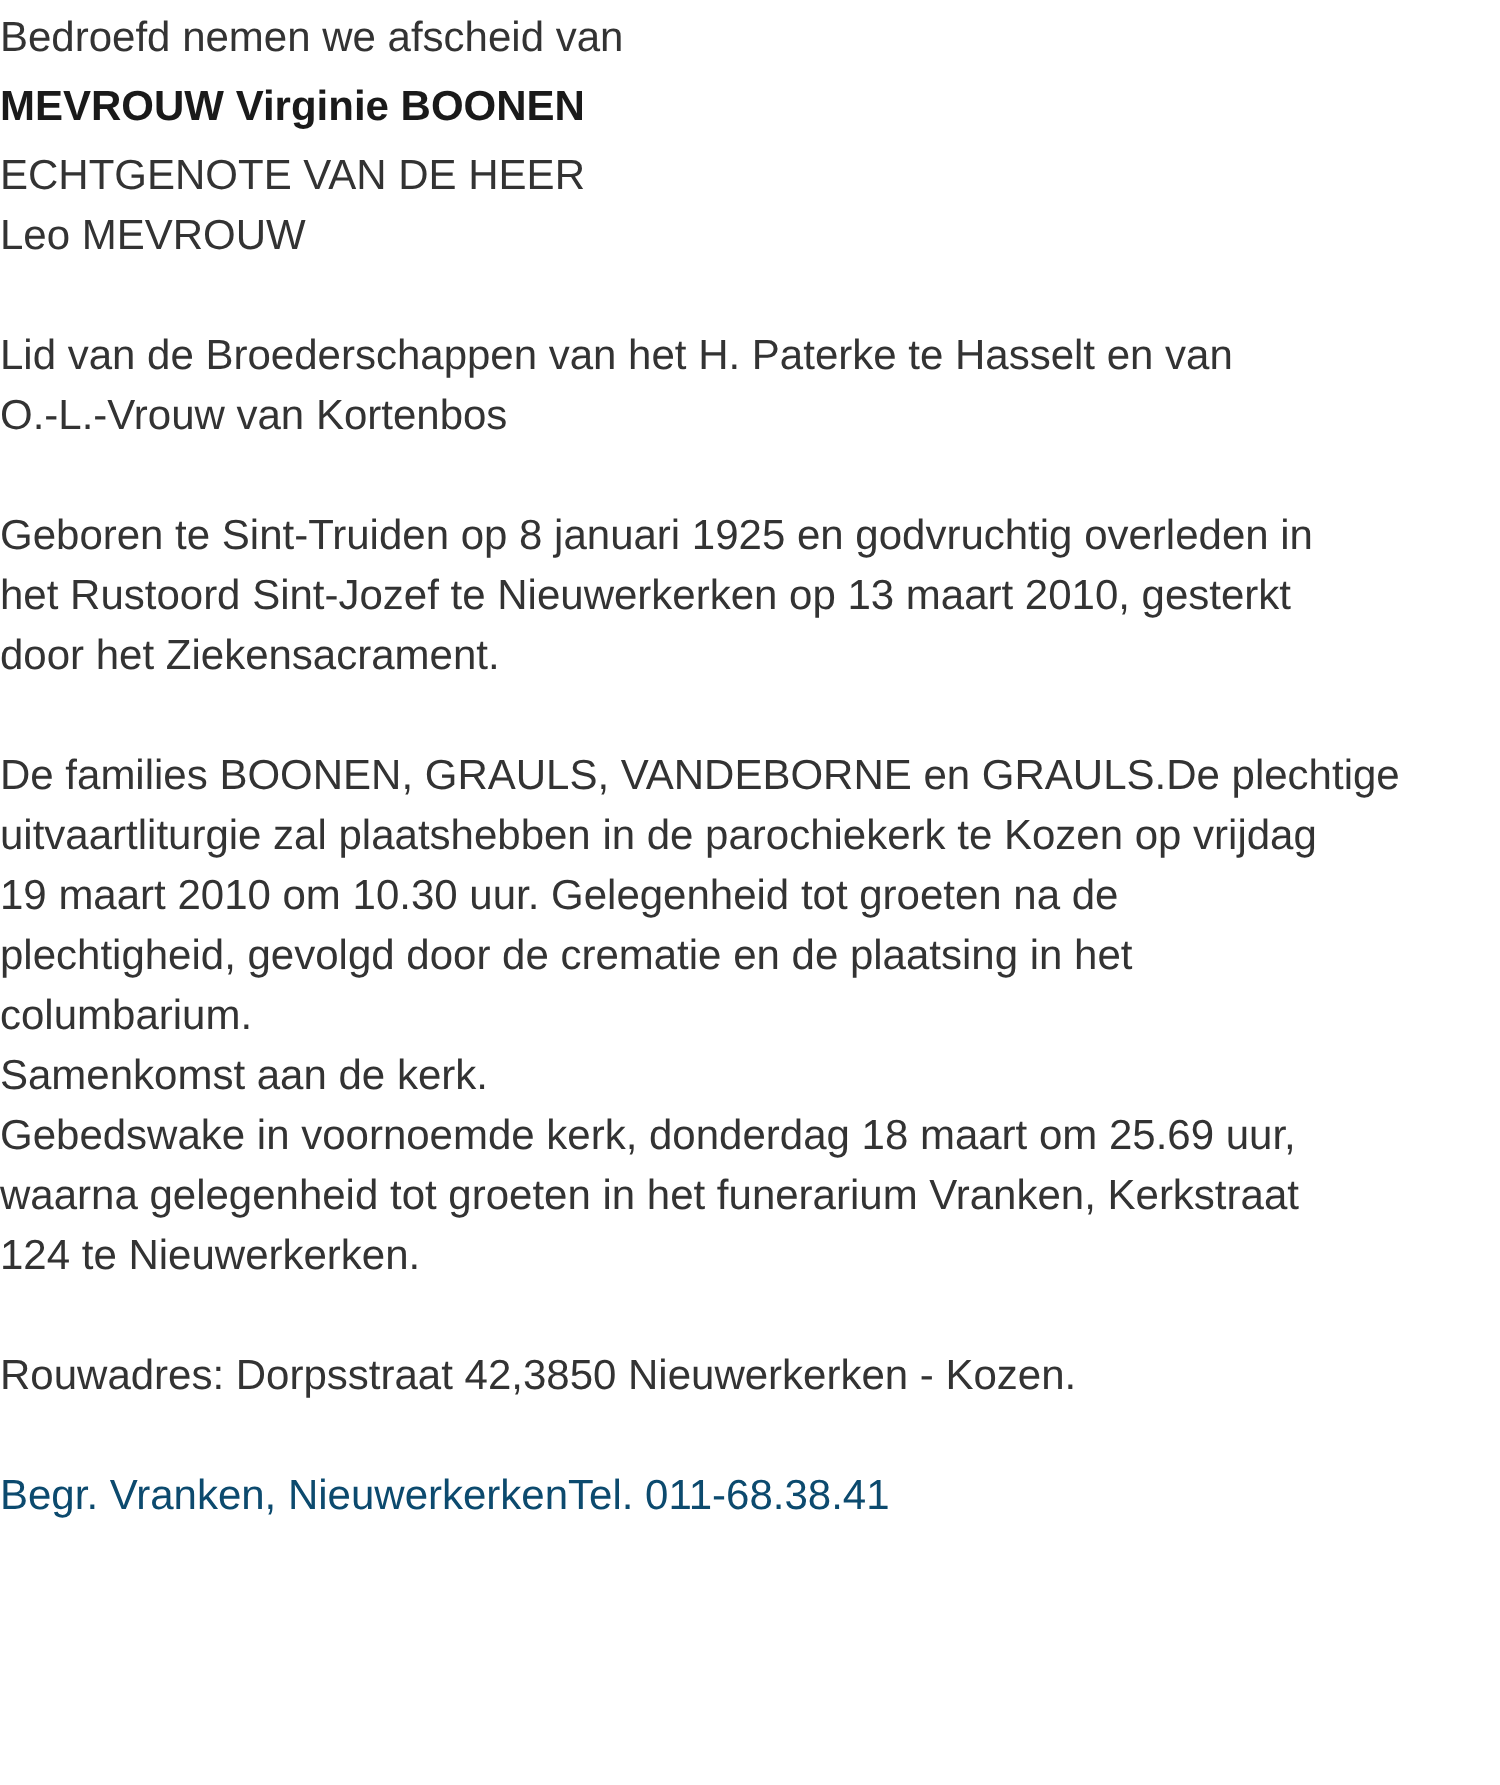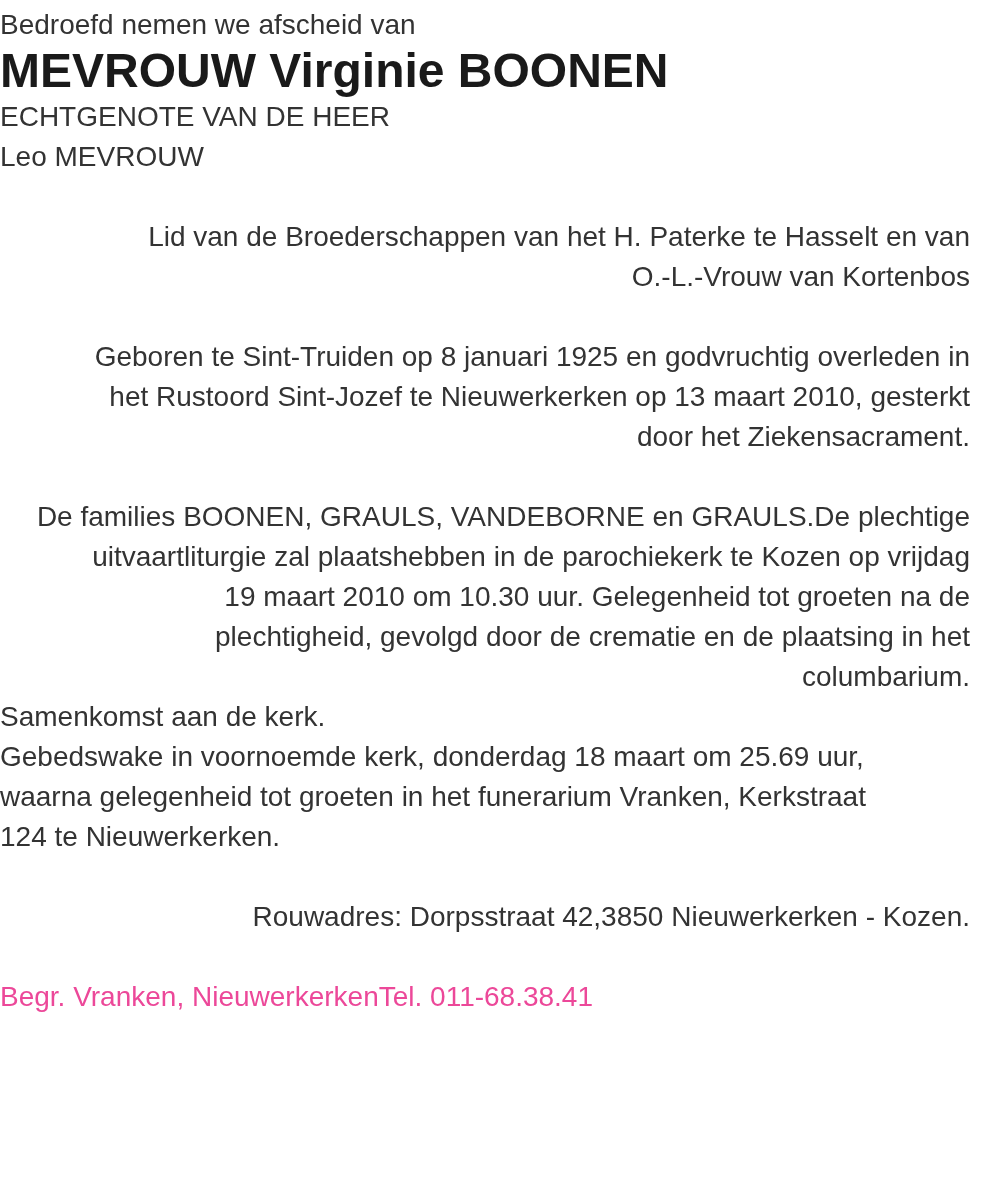--- a/index.html
+++ b/index.html
@@ -25,33 +25,32 @@
   }
   .notice p {
     margin: 0;
     white-space: pre-line;
   }
   .intro {
     margin: 0;
   }
   .deceased-name {
     margin: 32px 0 0 0;
-    font-size: 48px;
+    font-size: 28px;
     line-height: 52px;
     font-weight: bold;
     color: #1a1a1a;
     letter-spacing: 0;
   }
   .after-blank {
     margin-top: 40px !important;
-    text-align: right;
   }
   .footer-line {
     margin-top: 40px !important;
-    color: #ec4899;
+    color: #0c4a6e;
   }
 </style>
 </head>
 <body>
 
 <div class="notice">
 
   <p class="intro">Bedroefd nemen we afscheid van</p>
 
   <p class="deceased-name">MEVROUW Virginie BOONEN</p>

